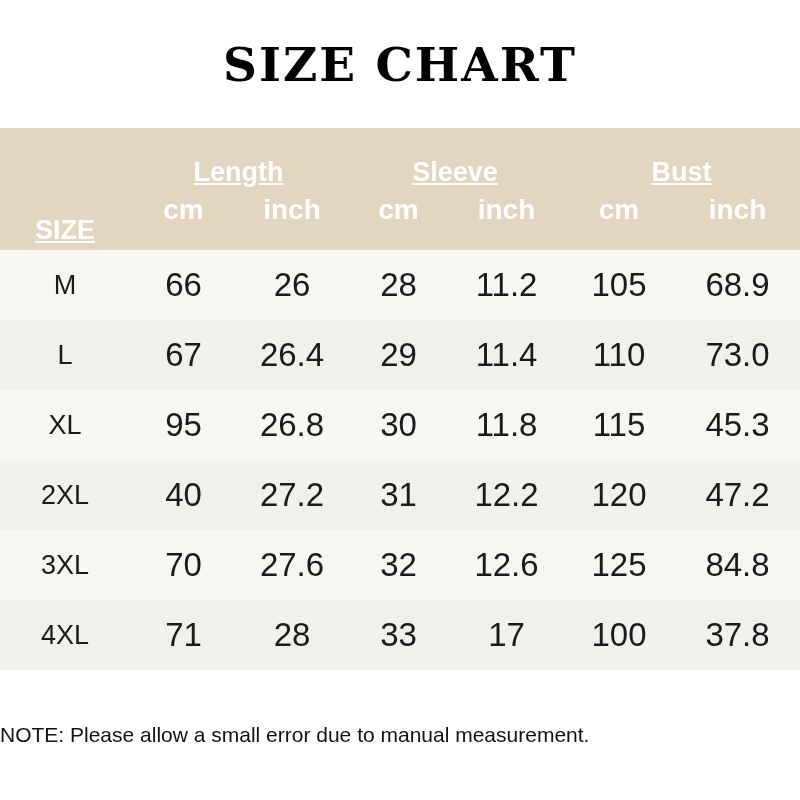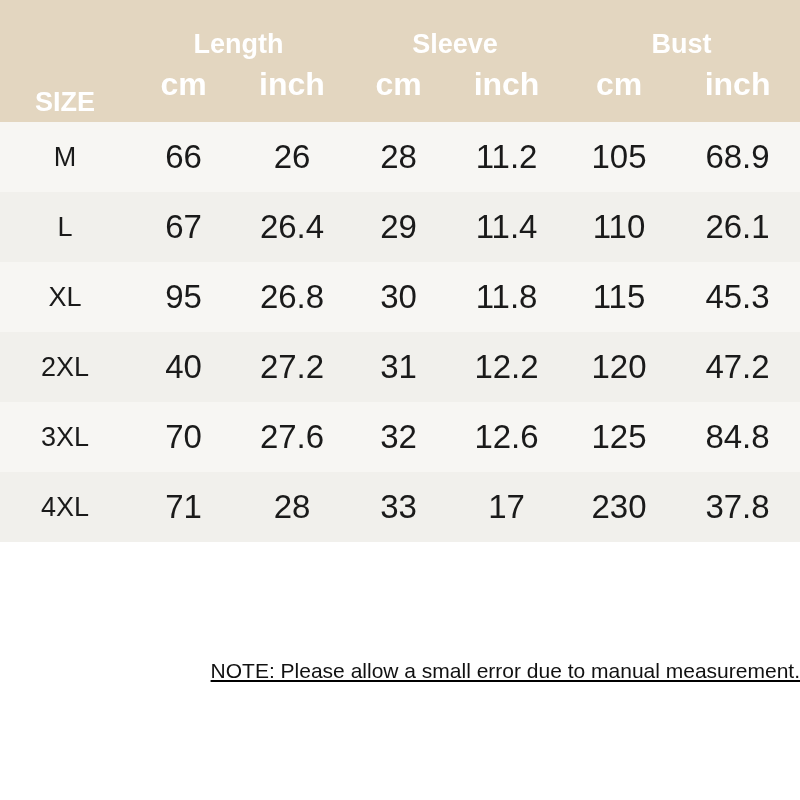--- a/index.html
+++ b/index.html
@@ -54,24 +54,25 @@
     color: #ffffff;
     font-weight: bold;
     padding: 0;
     border: none;
   }
   thead tr.group-row th {
     height: 60px;
     font-size: 27px;
     vertical-align: bottom;
     padding-bottom: 4px;
+    text-decoration: underline;
   }
   thead tr.unit-row th {
     height: 56px;
-    font-size: 32px;
+    font-size: 28px;
     vertical-align: top;
     padding-top: 2px;
   }
   th.size-head {
     background: #e3d6c0;
     color: #ffffff;
     font-weight: bold;
     font-size: 24px;
     vertical-align: middle;
     border: none;
@@ -86,34 +87,36 @@
   }
   tbody tr.row-even td { background: #f7f6f3; }
   tbody tr.row-odd  td { background: #f1f0ec; }
   tbody tr td.size-cell { font-size: 27px; }
 
   .note-area {
     flex: 1;
     background: #ffffff;
     display: flex;
     align-items: center;
-    justify-content: flex-end;
-    text-decoration: underline;
+    justify-content: flex-start;
   }
   .note {
     font-size: 21px;
     color: #111111;
     white-space: nowrap;
   }
 </style>
 </head>
 <body>
 
 <div class="page">
 
+  <div class="title-area">
+    <div class="title">SIZE CHART</div>
+  </div>
 
   <table class="size-table">
     <colgroup>
       <col class="c-size">
       <col class="c-num">
       <col class="c-num2">
       <col class="c-num3">
       <col class="c-num4">
       <col class="c-num5">
       <col class="c-num6">
@@ -144,21 +147,21 @@
         <td>105</td>
         <td>68.9</td>
       </tr>
       <tr class="row-odd">
         <td class="size-cell">L</td>
         <td>67</td>
         <td>26.4</td>
         <td>29</td>
         <td>11.4</td>
         <td>110</td>
-        <td>26.1</td>
+        <td>73.0</td>
       </tr>
       <tr class="row-even">
         <td class="size-cell">XL</td>
         <td>95</td>
         <td>26.8</td>
         <td>30</td>
         <td>11.8</td>
         <td>115</td>
         <td>45.3</td>
       </tr>
@@ -179,21 +182,21 @@
         <td>12.6</td>
         <td>125</td>
         <td>84.8</td>
       </tr>
       <tr class="row-odd">
         <td class="size-cell">4XL</td>
         <td>71</td>
         <td>28</td>
         <td>33</td>
         <td>17</td>
-        <td>230</td>
+        <td>100</td>
         <td>37.8</td>
       </tr>
     </tbody>
   </table>
 
   <div class="note-area">
     <div class="note">NOTE: Please allow a small error due to manual measurement.</div>
   </div>
 
 </div>

